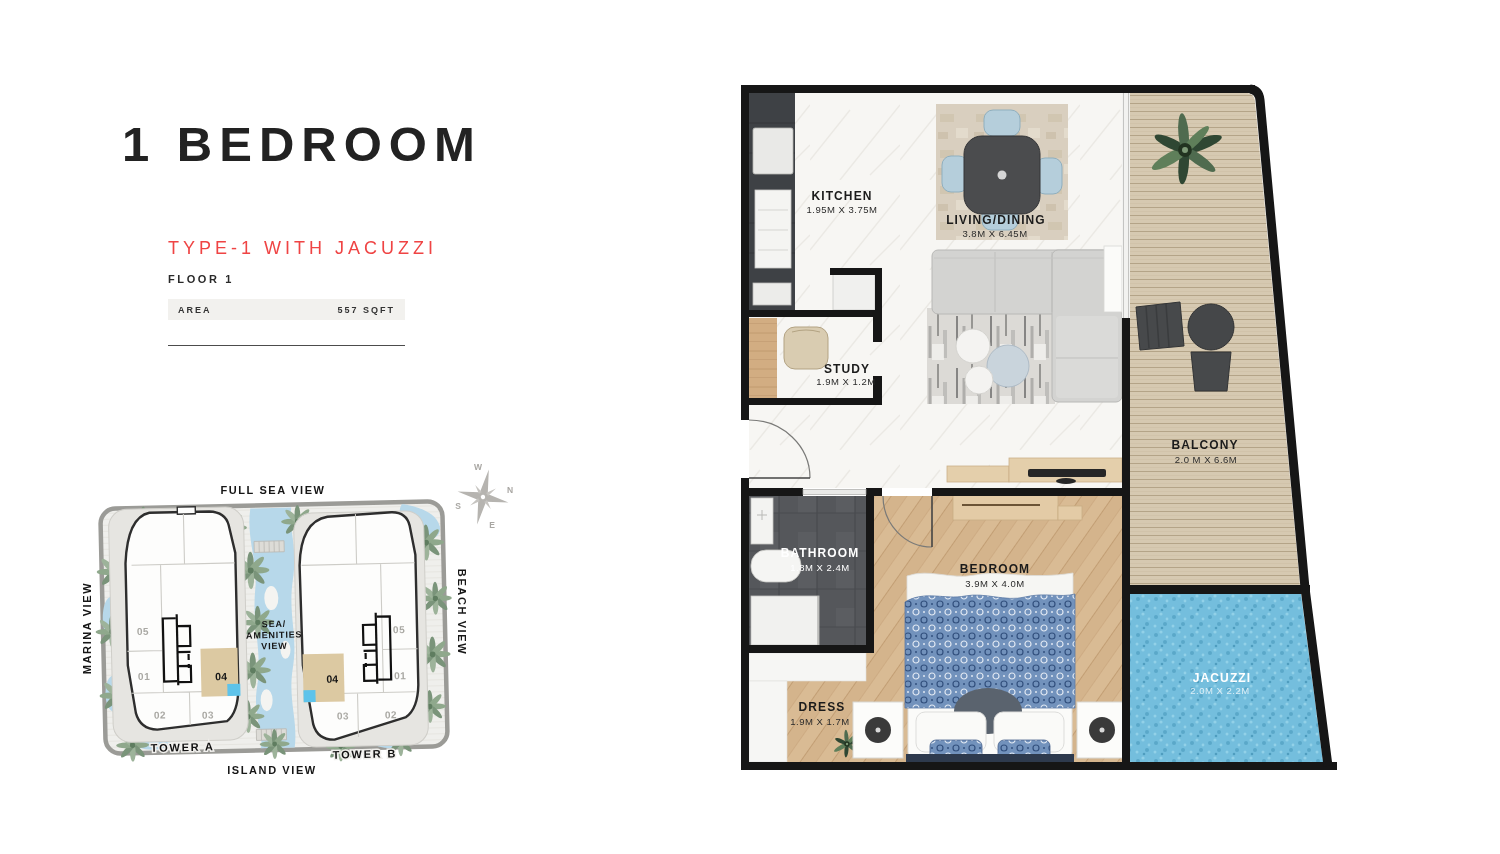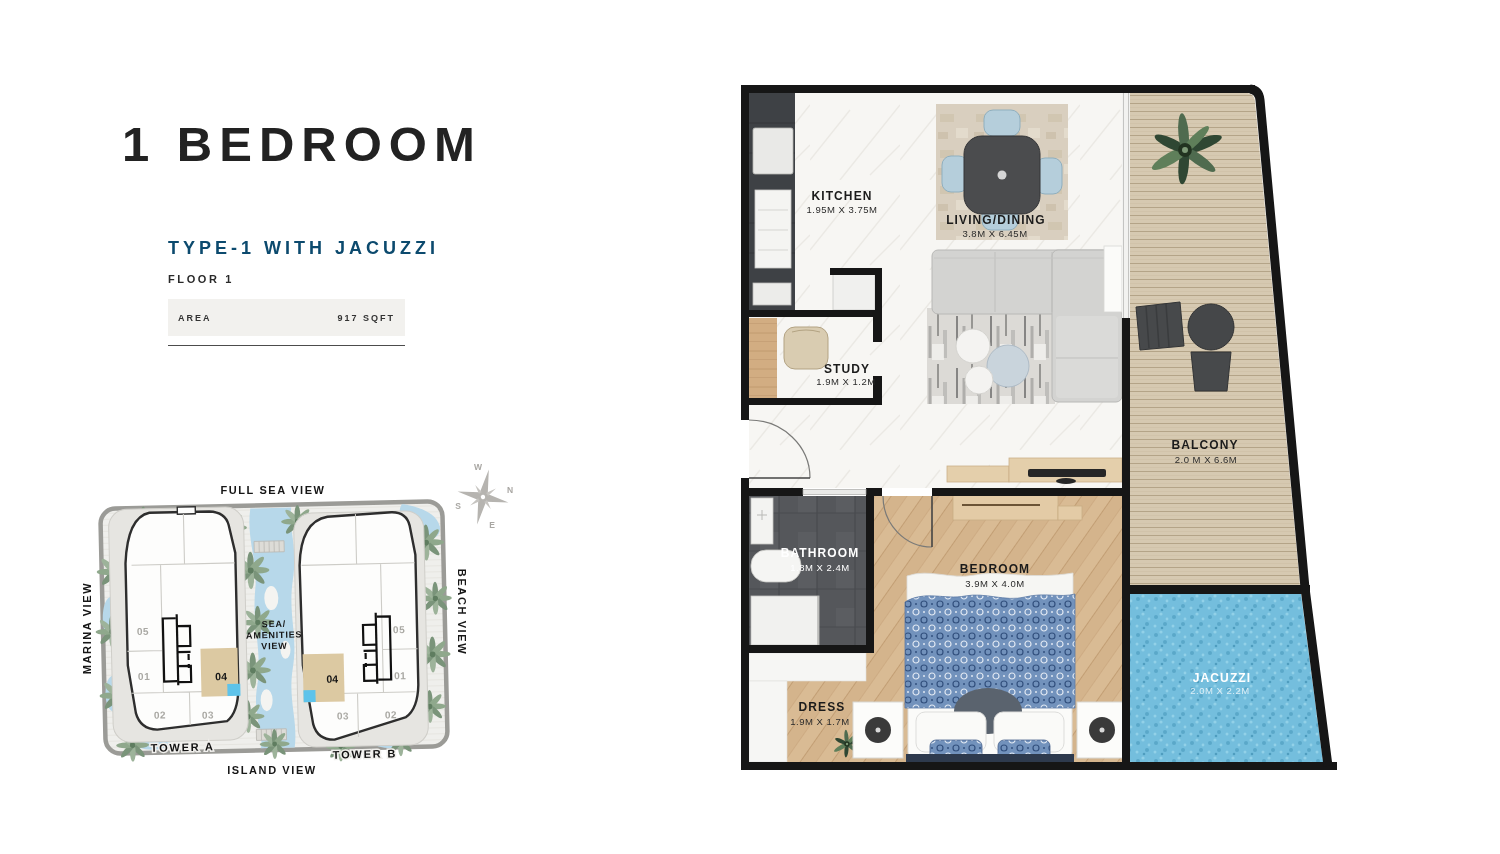--- a/index.html
+++ b/index.html
@@ -1,22 +1,22 @@
 <!DOCTYPE html>
 <html><head>
 <meta charset="utf-8">
 <style>
   html,body{margin:0;padding:0;}
   body{width:1500px;height:854px;position:relative;background:#ffffff;overflow:hidden;
        font-family:"Liberation Sans",sans-serif;}
   .abs{position:absolute;}
   .title{left:122px;top:116px;font-size:49px;font-weight:600;letter-spacing:7px;color:#222;}
-  .subtitle{left:168px;top:238px;font-size:18px;font-weight:bold;letter-spacing:4px;color:#0c4a6e;}
+  .subtitle{left:168px;top:238px;font-size:18px;font-weight:normal;letter-spacing:4px;color:#ef4444;}
   .floor{left:168px;top:273px;font-size:11px;font-weight:bold;letter-spacing:2.6px;color:#2a2a2a;}
-  .areabar{left:168px;top:299px;width:217px;height:37px;background:#f2f1ee;
+  .areabar{left:168px;top:299px;width:217px;height:21px;background:#f2f1ee;
            display:flex;justify-content:space-between;align-items:center;padding:0 10px;}
   .areabar span{font-size:9px;font-weight:bold;letter-spacing:2px;color:#333;}
   .divider{left:168px;top:345px;width:237px;border-top:1px solid #4c4c4c;height:0;}
   svg text{font-family:"Liberation Sans",sans-serif;}
   .roomName{font-size:12px;font-weight:bold;letter-spacing:1.1px;fill:#1b1b1b;text-anchor:middle;}
   .roomDims{font-size:9.5px;letter-spacing:.5px;fill:#2b2b2b;text-anchor:middle;}
   .light{fill:#ffffff;}
   .dimsLight{fill:#dceef6;}
   .unitNo{font-size:10px;font-weight:bold;fill:#a9a8a3;text-anchor:middle;letter-spacing:.5px;}
   .unitNoHi{font-size:10.5px;font-weight:bold;fill:#161616;text-anchor:middle;}
@@ -27,21 +27,21 @@
   .compassLbl{font-size:8.5px;font-weight:bold;fill:#a9a7a3;text-anchor:middle;}
 </style>
 </head>
 <body>
 
 <div class="abs title">1 BEDROOM</div>
 <div class="abs subtitle">TYPE-1 WITH JACUZZI</div>
 <div class="abs floor">FLOOR 1</div>
 <div class="abs areabar">
   <span>AREA</span>
-  <span>917 SQFT</span>
+  <span>557 SQFT</span>
 </div>
 <div class="abs divider"></div>
 
 <svg class="abs" style="left:70px;top:445px;" width="445" height="345" viewBox="70 445 445 345" xmlns="http://www.w3.org/2000/svg" xmlns:xlink="http://www.w3.org/1999/xlink">
   <defs>
     <pattern id="pSiteDeck" width="60" height="6" patternUnits="userSpaceOnUse">
       <rect width="60" height="6" fill="#efefec"></rect>
       <line x1="0" y1="5.5" x2="60" y2="5.5" stroke="#e3e2dd" stroke-width="0.8"></line>
     </pattern>
     <g id="palm">

